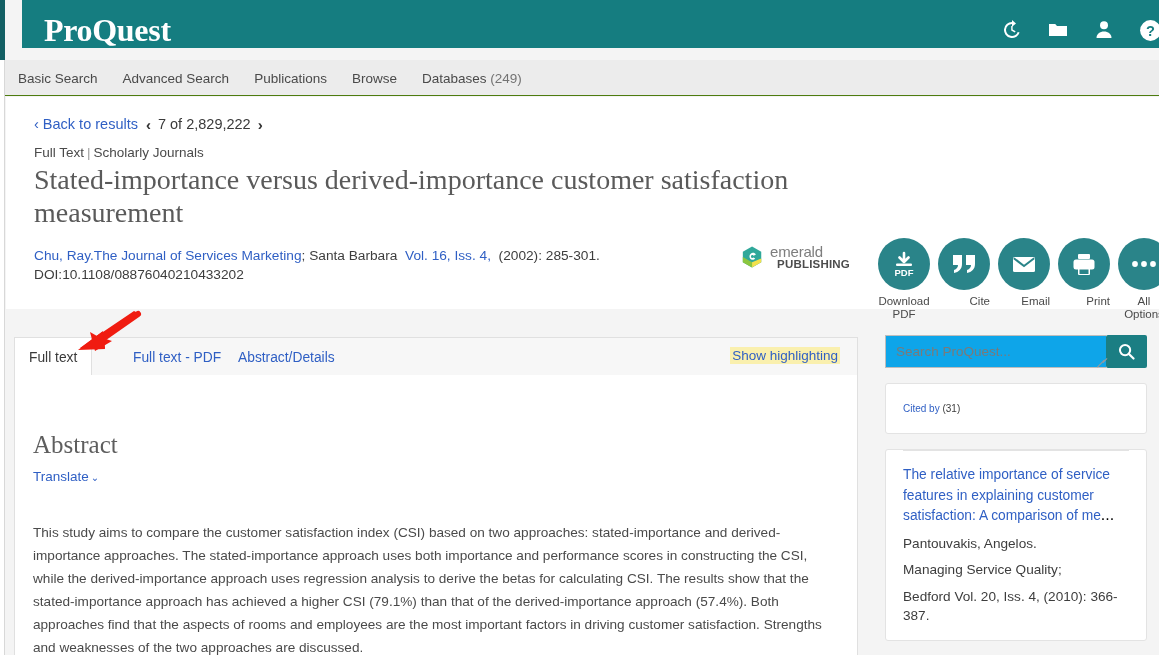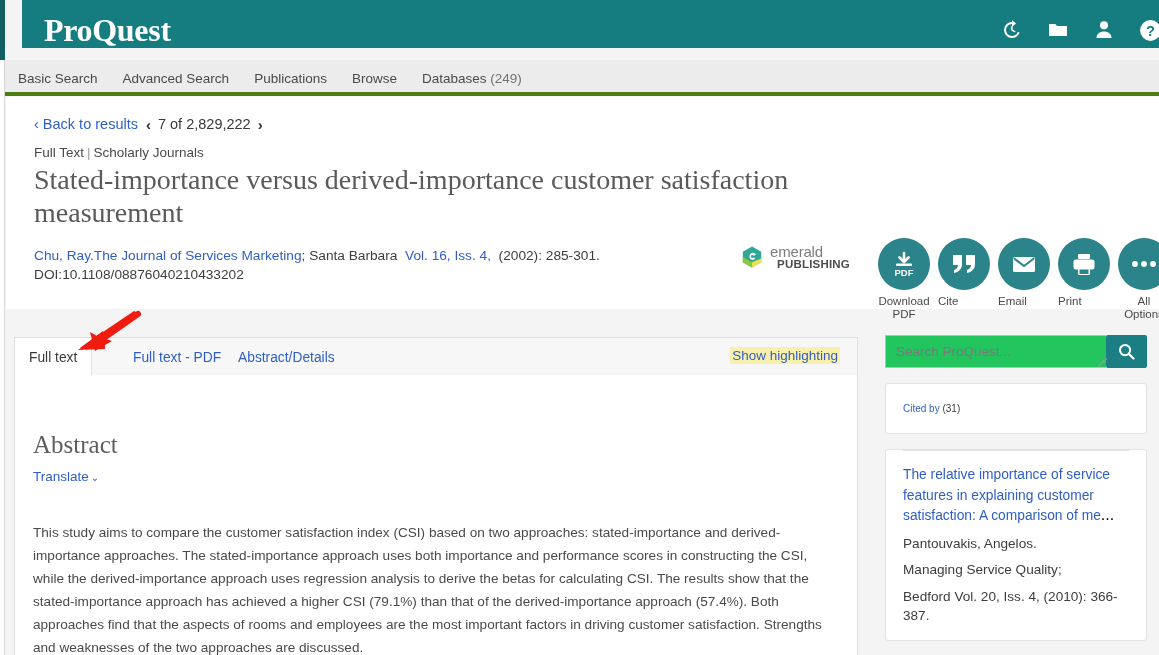--- a/index.html
+++ b/index.html
@@ -70,21 +70,21 @@
     cursor: pointer;
   }
   .hicon svg { display:block; }
 
   
   .navbar {
     position: absolute;
     left: 0; top: 60px;
     width: 1159px; height: 36px;
     background: #ececec;
-    border-bottom: 4px solid #4d7c0f;
+    border-bottom: 1px solid #4d7c0f;
     z-index: 19;
   }
   .navlinks {
     position: absolute;
     left: 18px; top: 0;
     height: 36px;
     display: flex;
     align-items: center;
     gap: 25px;
   }
@@ -187,21 +187,21 @@
 
   
   .actions {
     position: absolute;
     left: 872px; top: 141px;
     display: flex; gap: 8px;
     z-index: 12;
   }
   .action {
     width: 52px;
-    display: flex; flex-direction: column; align-items: flex-start;
+    display: flex; flex-direction: column; align-items: flex-end;
     cursor: pointer;
   }
   .circle {
     width: 52px; height: 52px;
     border-radius: 50%;
     background: #2a8489;
     display: flex; align-items: center; justify-content: center;
   }
   .action-label {
     margin-top: 5px;
@@ -291,21 +291,21 @@
     position: absolute;
     left: 885px; top: 335px;
     width: 262px;
     z-index: 8;
   }
   .searchrow { display: flex; height: 33px; }
   .searchbox {
     flex: 1;
     border: 1px solid #bdbdbd;
     border-right: none;
-    background: #22c55e;
+    background: #0ea5e9;
     position: relative;
   }
   .searchbox input {
     width: 100%; height: 100%;
     border: none; outline: none;
     padding: 0 10px;
     font-size: 13.5px;
     color: #3a3a3a;
     font-family: "Liberation Sans", sans-serif;
     background: transparent;

